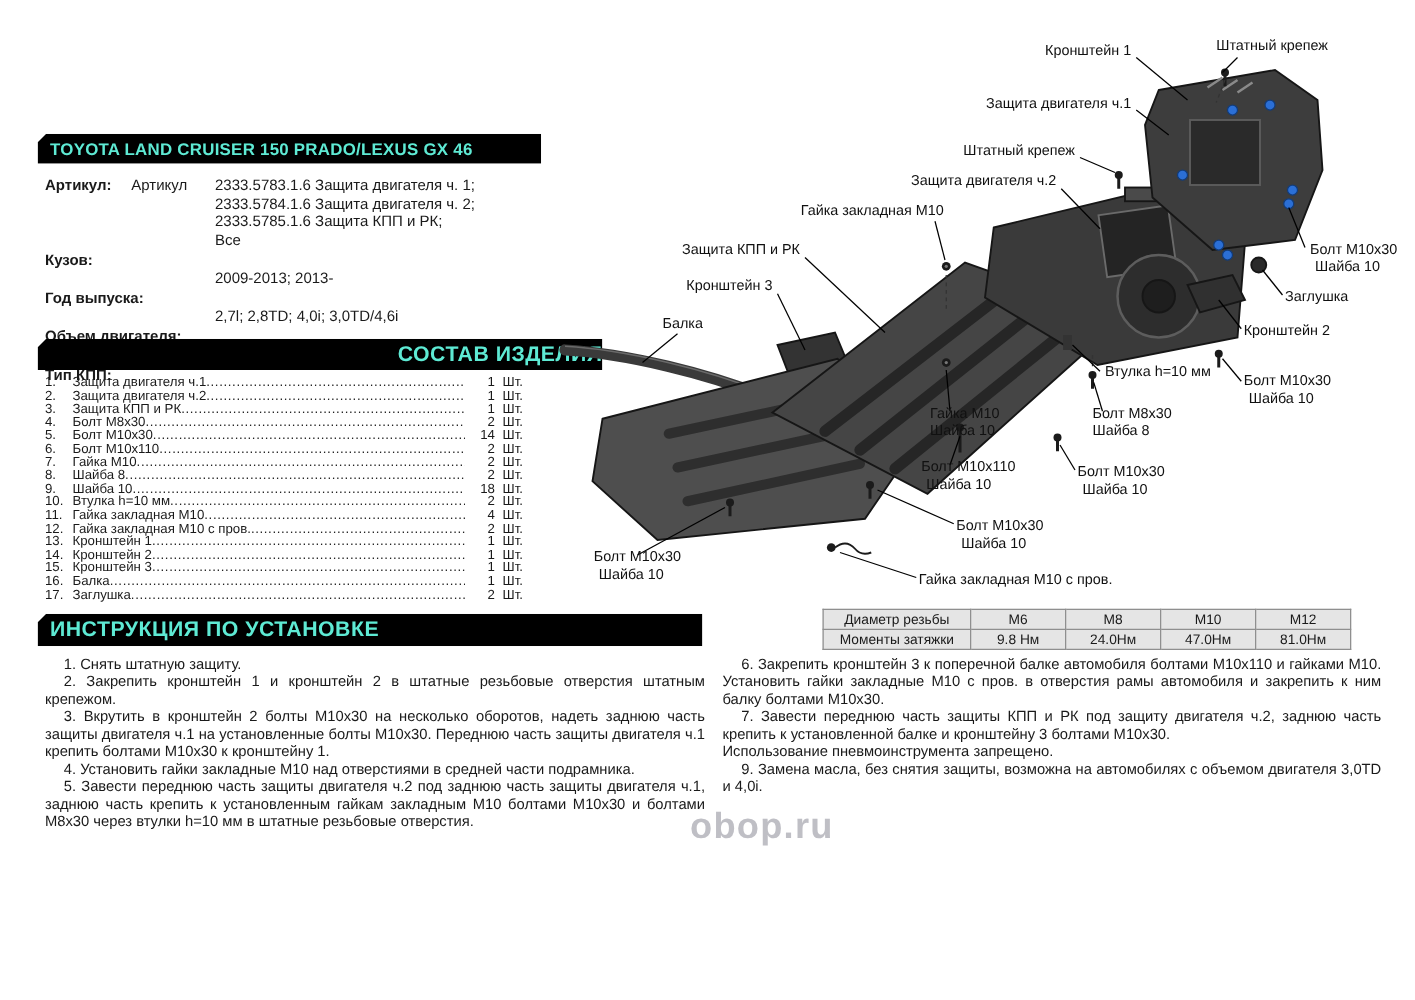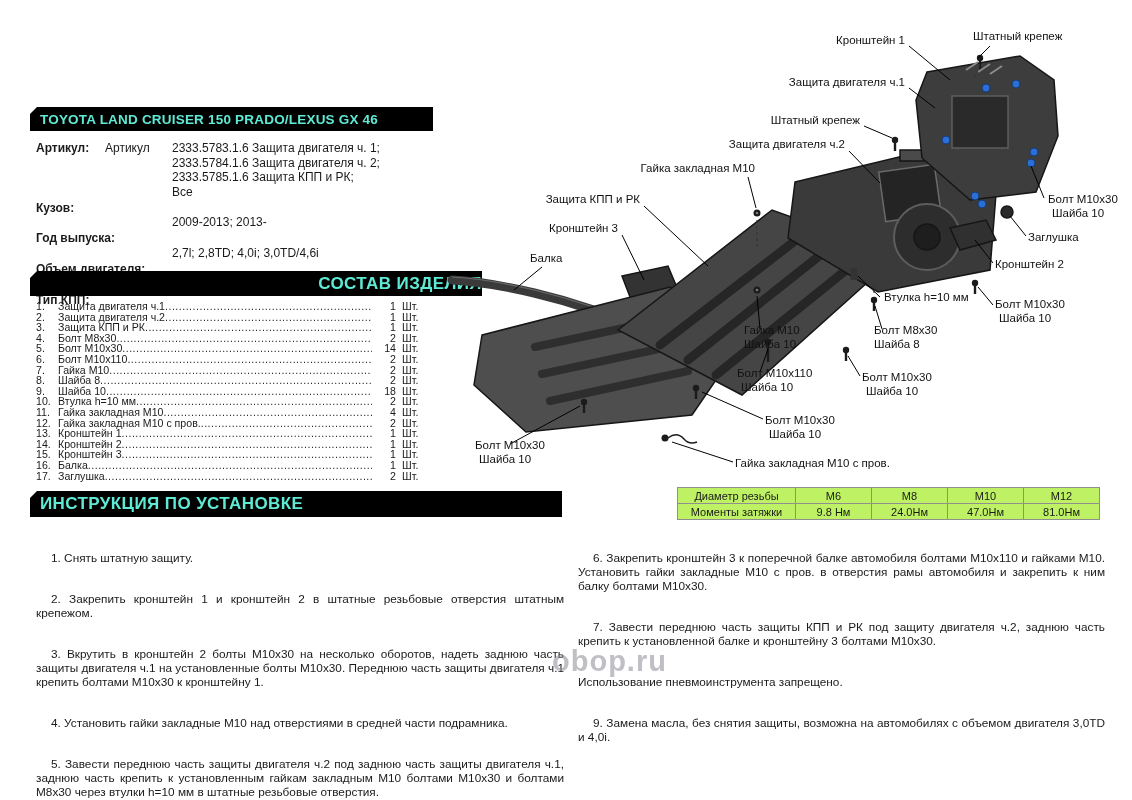--- a/index.html
+++ b/index.html
@@ -27,25 +27,25 @@
   .comp-row .num  { width:22px; flex:none; }
   .comp-row .nm   { flex:none; }
   .comp-row .dots { flex:1; overflow:hidden; color:#222; }
   .comp-row .dots::after { content:"...................................................................................."; letter-spacing:.5px; }
   .comp-row .qty  { width:24px; flex:none; text-align:right; }
   .comp-row .unit { width:30px; flex:none; margin-left:6px; }
 
   .instr-col { position:absolute; top:524px; font-size:11.8px; line-height:14px; text-align:justify; }
   .instr-left  { left:36px;  width:528px; }
   .instr-right { left:578px; width:527px; }
-  .instr-col p { text-indent:15px;margin-top:27px; }
+  .instr-col p { text-indent:15px; }
   .instr-col p.no-indent { text-indent:0; }
 
-  table.torque { position:absolute; left:677px; top:487px; border-collapse:collapse;
-                 font-size:11px; background:#bef264; }
+  table.torque { position:absolute; left:658px; top:487px; border-collapse:collapse;
+                 font-size:11px; background:#e5e5e5; }
   table.torque td { border:1px solid #8f8f8f; height:16px; text-align:center; padding:0 4px; }
   table.torque td.c0 { width:118px; }
   table.torque td.cn { width:76px; }
 
   .diagram { position:absolute; left:430px; top:0; }
   .diagram text { font:11.5px "Liberation Sans", sans-serif; fill:#111; }
   .diagram .leader { stroke:#000; stroke-width:1; }
   .diagram .bolt { fill:#1b1b1b; }
   .diagram .dash { stroke:#333; stroke-width:1; stroke-dasharray:3,3; }
 

